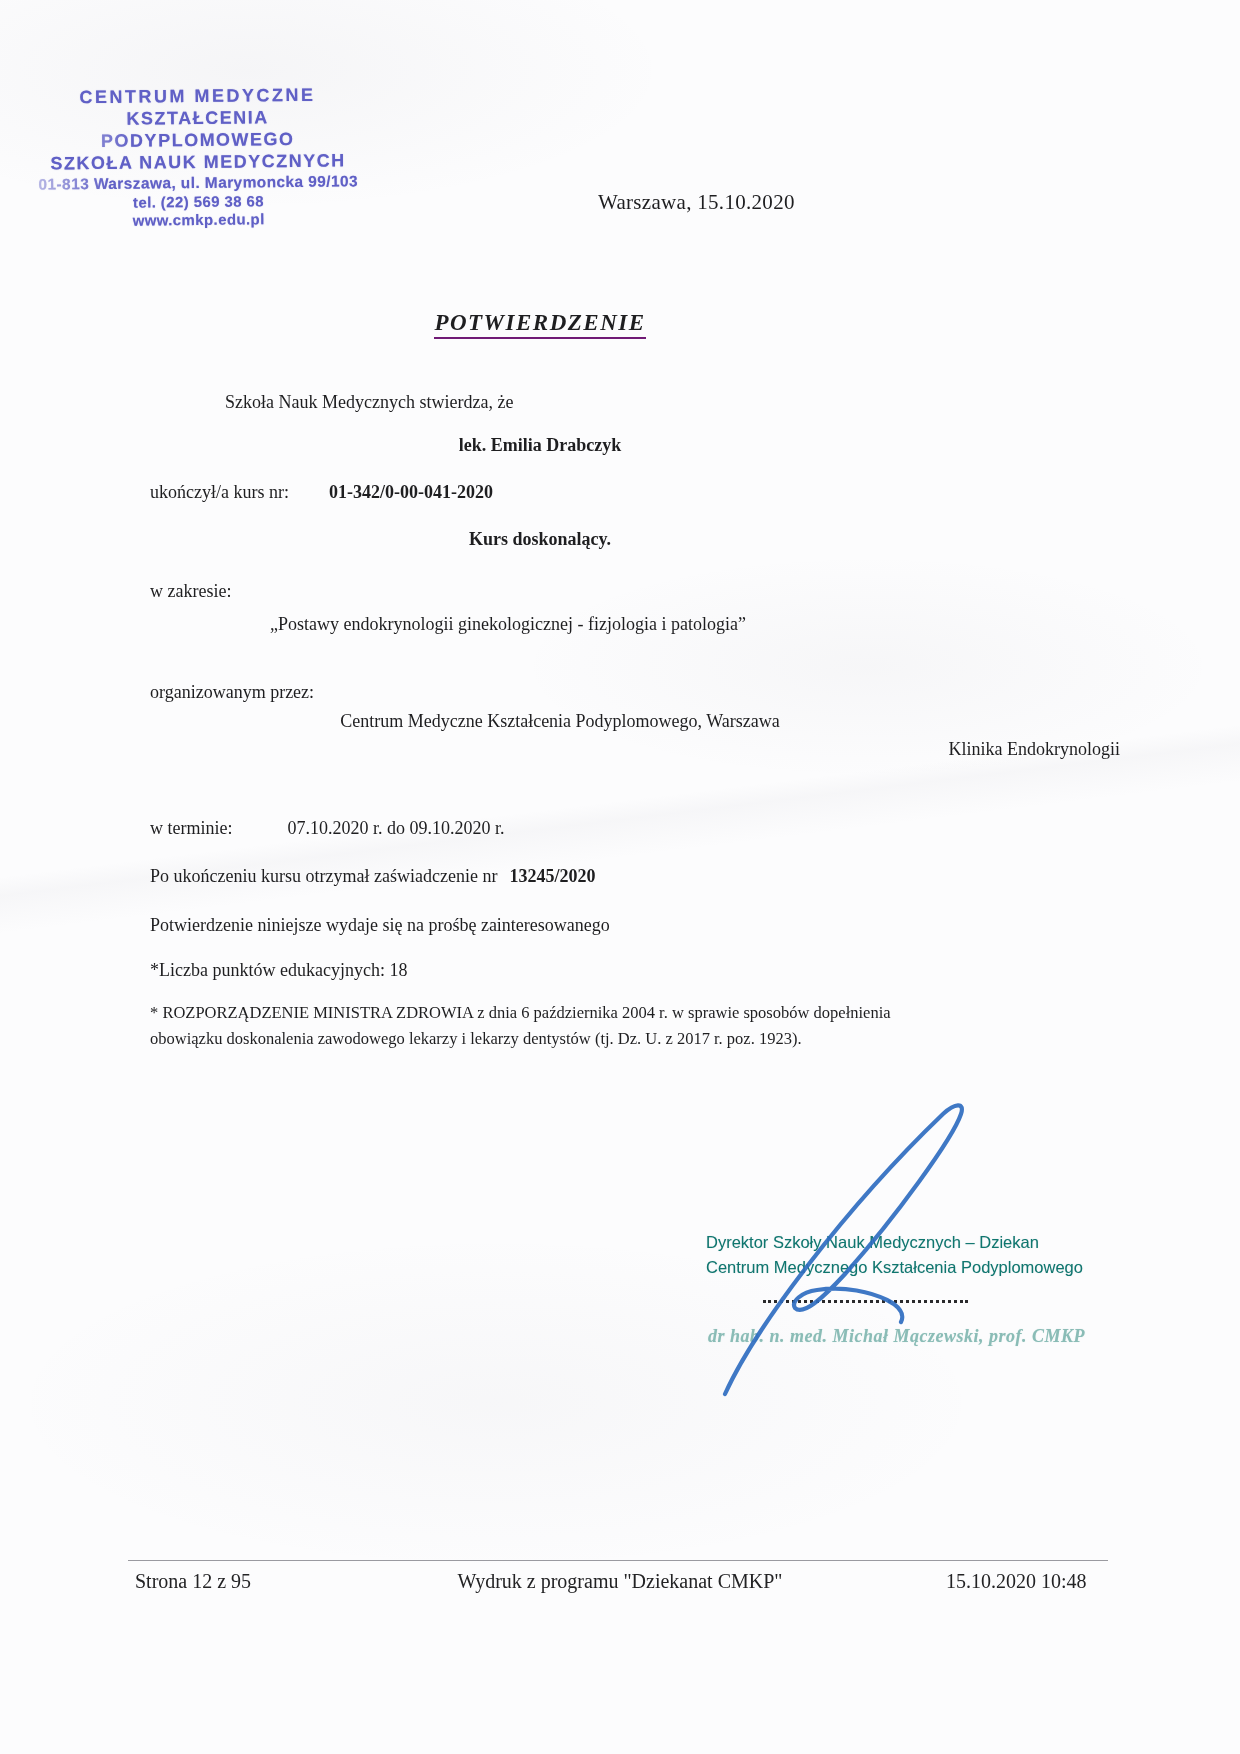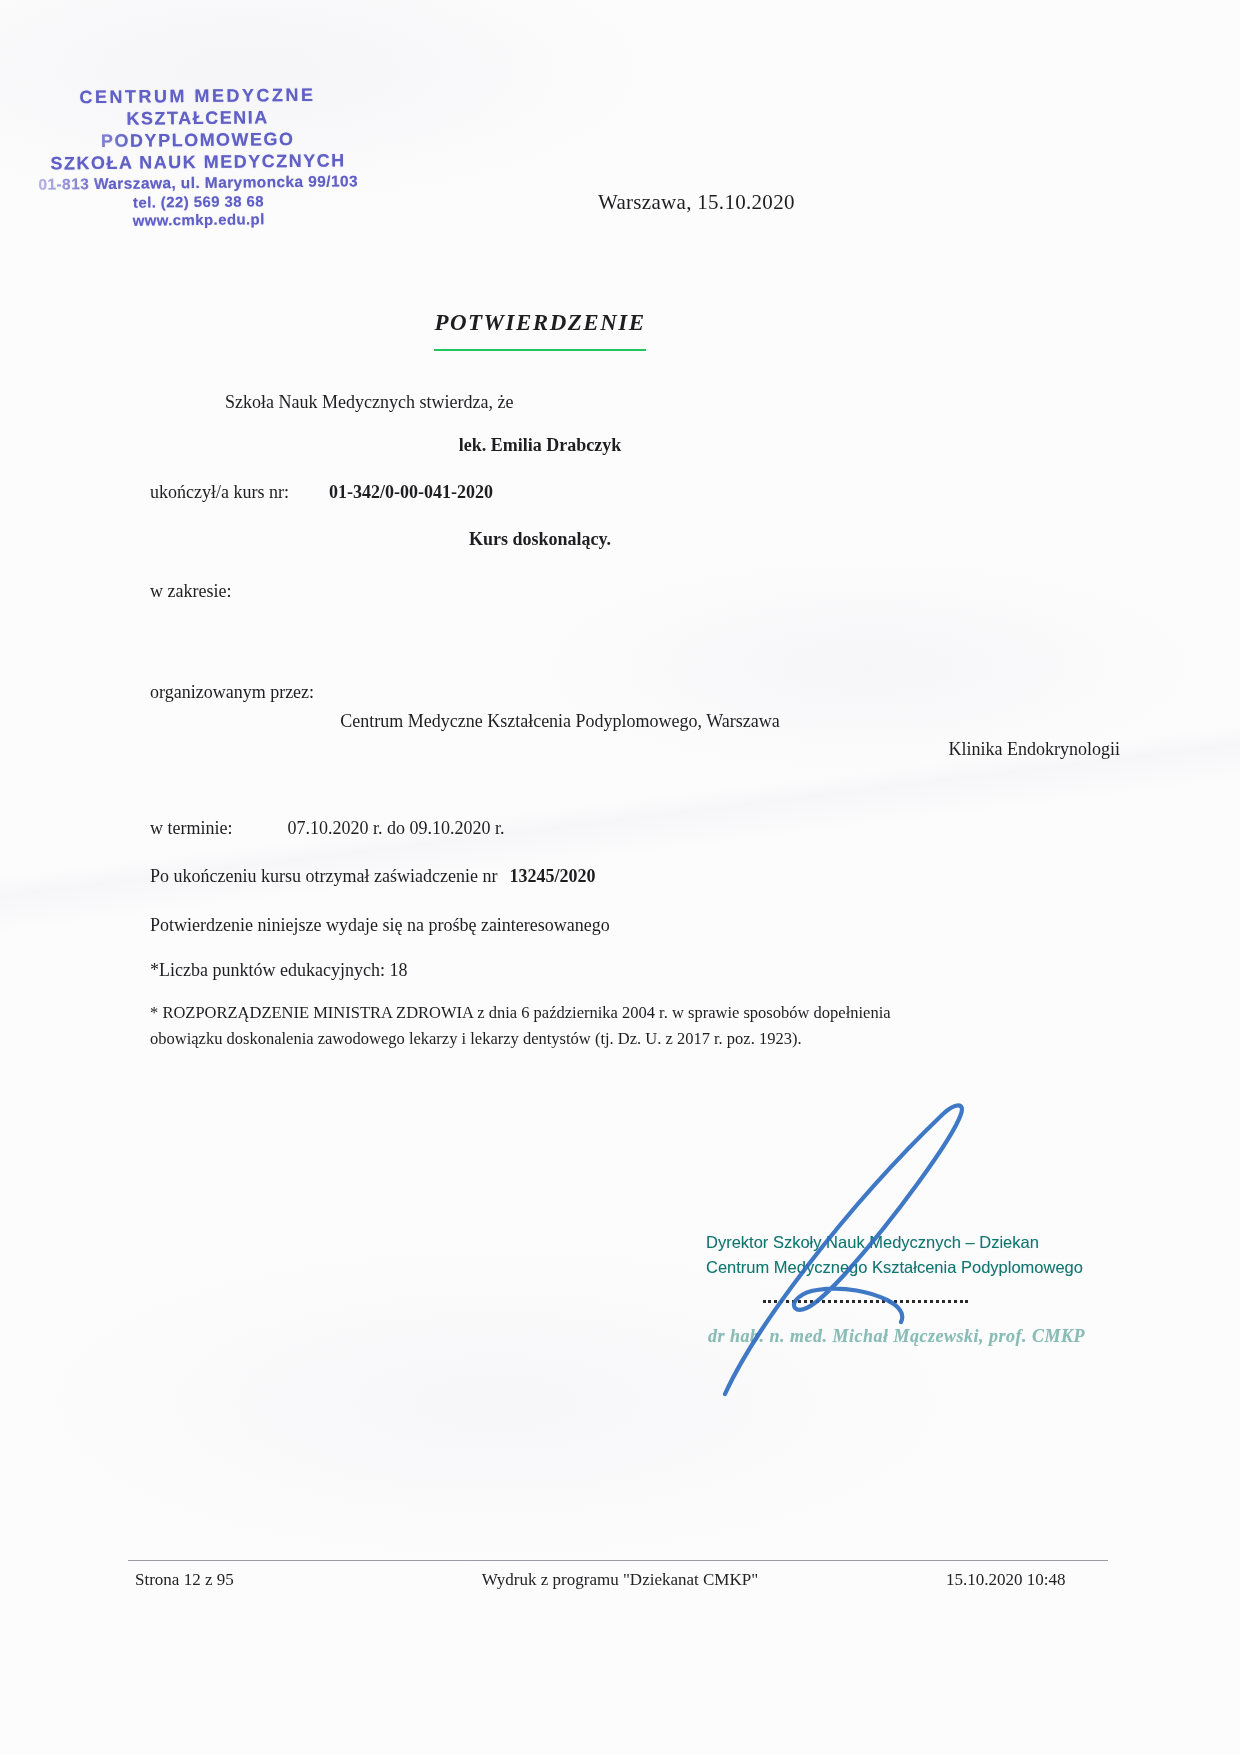--- a/index.html
+++ b/index.html
@@ -42,21 +42,21 @@
     -webkit-mask-image:linear-gradient(90deg, rgba(0,0,0,.45), #000 22%);
             mask-image:linear-gradient(90deg, rgba(0,0,0,.45), #000 22%);}
   .ink-stamp .s5,.ink-stamp .s6{font-size:15px;font-weight:600;letter-spacing:.4px;}
 
   .dateline{left:598px; top:190px; font-size:21px; letter-spacing:.3px;}
 
   .doc-title{
     left:0; top:310px; width:1080px; text-align:center;
     font-size:23px; font-weight:bold; font-style:italic; letter-spacing:1.5px;
   }
-  .doc-title span{border-bottom:2px solid #22c55e; padding-bottom:14px;}
+  .doc-title span{border-bottom:2px solid #701a75; padding-bottom:2px;}
 
   .t{font-size:18px; white-space:nowrap;}
   .b{font-weight:bold;}
 
   .footnote{
     left:150px; top:1000px; width:790px;
     font-size:16.5px; line-height:1.55; white-space:normal;
   }
 
   
@@ -74,21 +74,21 @@
     text-shadow:0 0 1px rgba(140,190,185,.45);
   }
   .dotted{
     left:763px; top:1290px; width:205px; height:10px;
     border-bottom:3px dotted #2a2a2c;
   }
   .sig-svg{left:655px; top:1078px; width:340px; height:335px; pointer-events:none;}
 
   
   .footer-rule{left:128px; top:1560px; width:980px; height:1px; background:#9a9aa0;}
-  .footer-text{font-size:17px; color:#232325; white-space:nowrap;}
+  .footer-text{font-size:20px; color:#232325; white-space:nowrap;}
 </style>
 </head>
 <body>
 
 <div class="page">
 
   <div class="abs ink-stamp">
     <div class="s1">CENTRUM MEDYCZNE</div>
     <div class="s2">KSZTAŁCENIA PODYPLOMOWEGO</div>
     <div class="s3">SZKOŁA NAUK MEDYCZNYCH</div>
@@ -108,20 +108,21 @@
   <div class="abs t b" style="left:0; top:435px; width:1080px; text-align:center;">lek. Emilia Drabczyk</div>
 
   <div class="abs t" style="left:150px; top:482px;">
     <span>ukończył/a kurs nr:</span><span style="display:inline-block;width:40px;"></span><span class="b">01-342/0-00-041-2020</span>
   </div>
 
   <div class="abs t b" style="left:0; top:529px; width:1080px; text-align:center;">Kurs doskonalący.</div>
 
   <div class="abs t" style="left:150px; top:581px;">w zakresie:</div>
 
+  <div class="abs t" style="left:270px; top:614px;">„Postawy endokrynologii ginekologicznej - fizjologia i patologia”</div>
 
   <div class="abs t" style="left:150px; top:682px;">organizowanym przez:</div>
 
   <div class="abs t" style="left:0; top:711px; width:1120px; text-align:center;">Centrum Medyczne Kształcenia Podyplomowego, Warszawa</div>
   <div class="abs t" style="left:0; top:739px; width:1120px; text-align:right;">Klinika Endokrynologii</div>
 
   <div class="abs t" style="left:150px; top:818px;">
     <span>w terminie:</span><span style="display:inline-block;width:55px;"></span><span>07.10.2020 r. do  09.10.2020 r.</span>
   </div>
 

